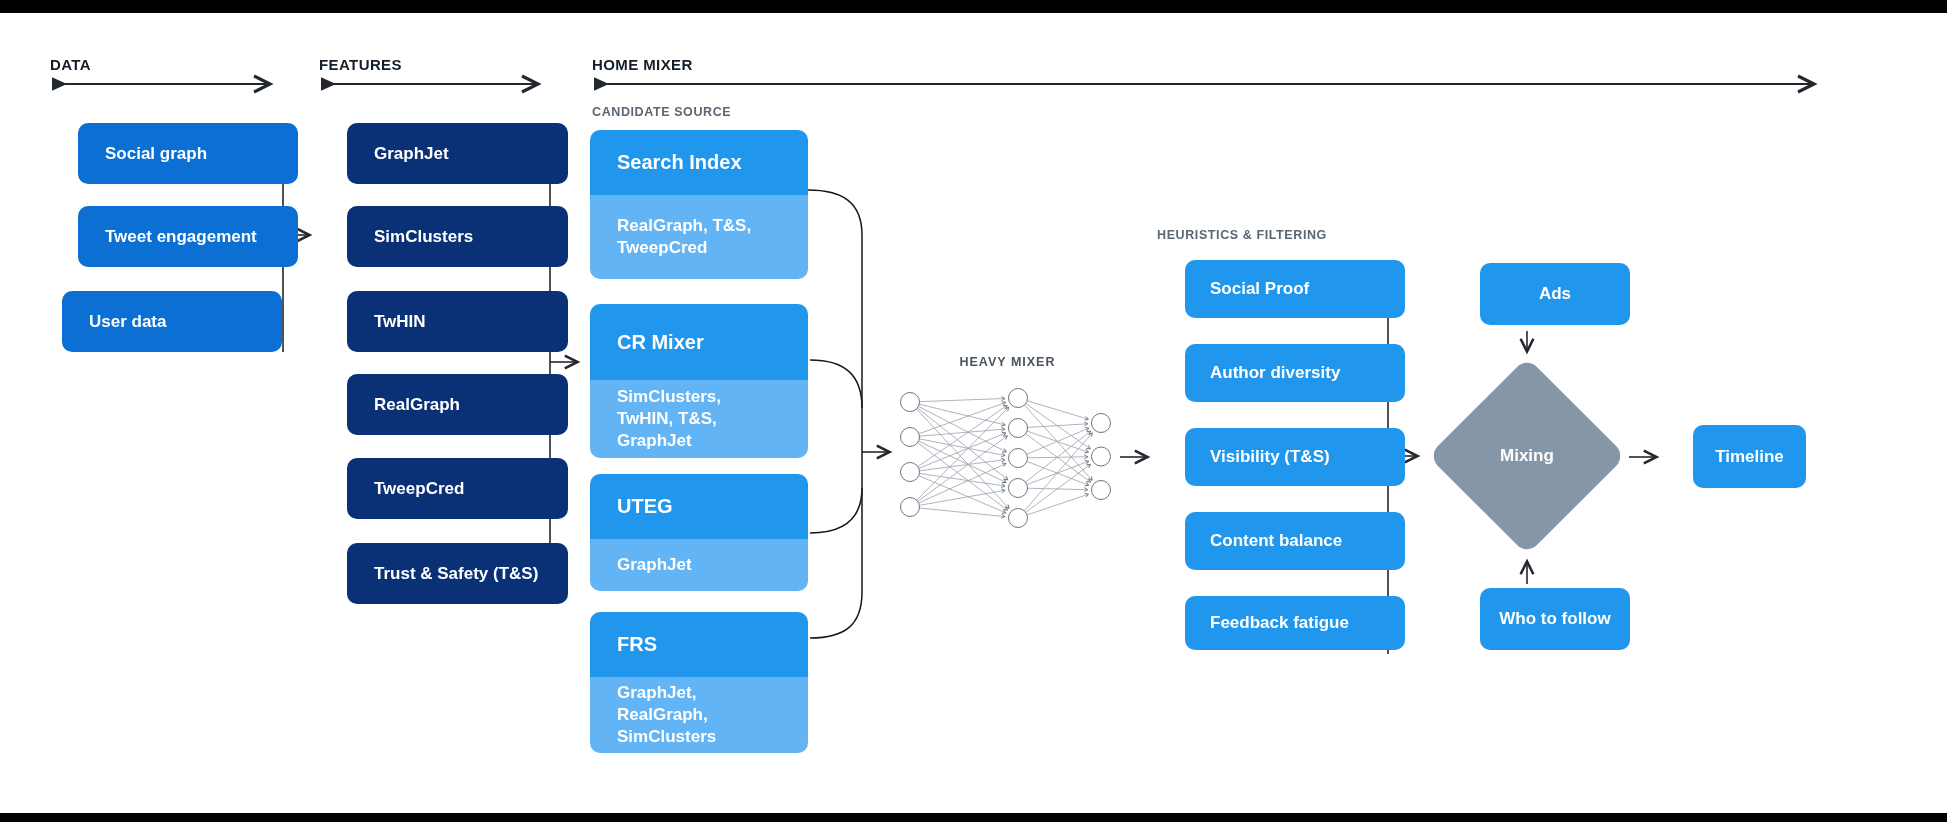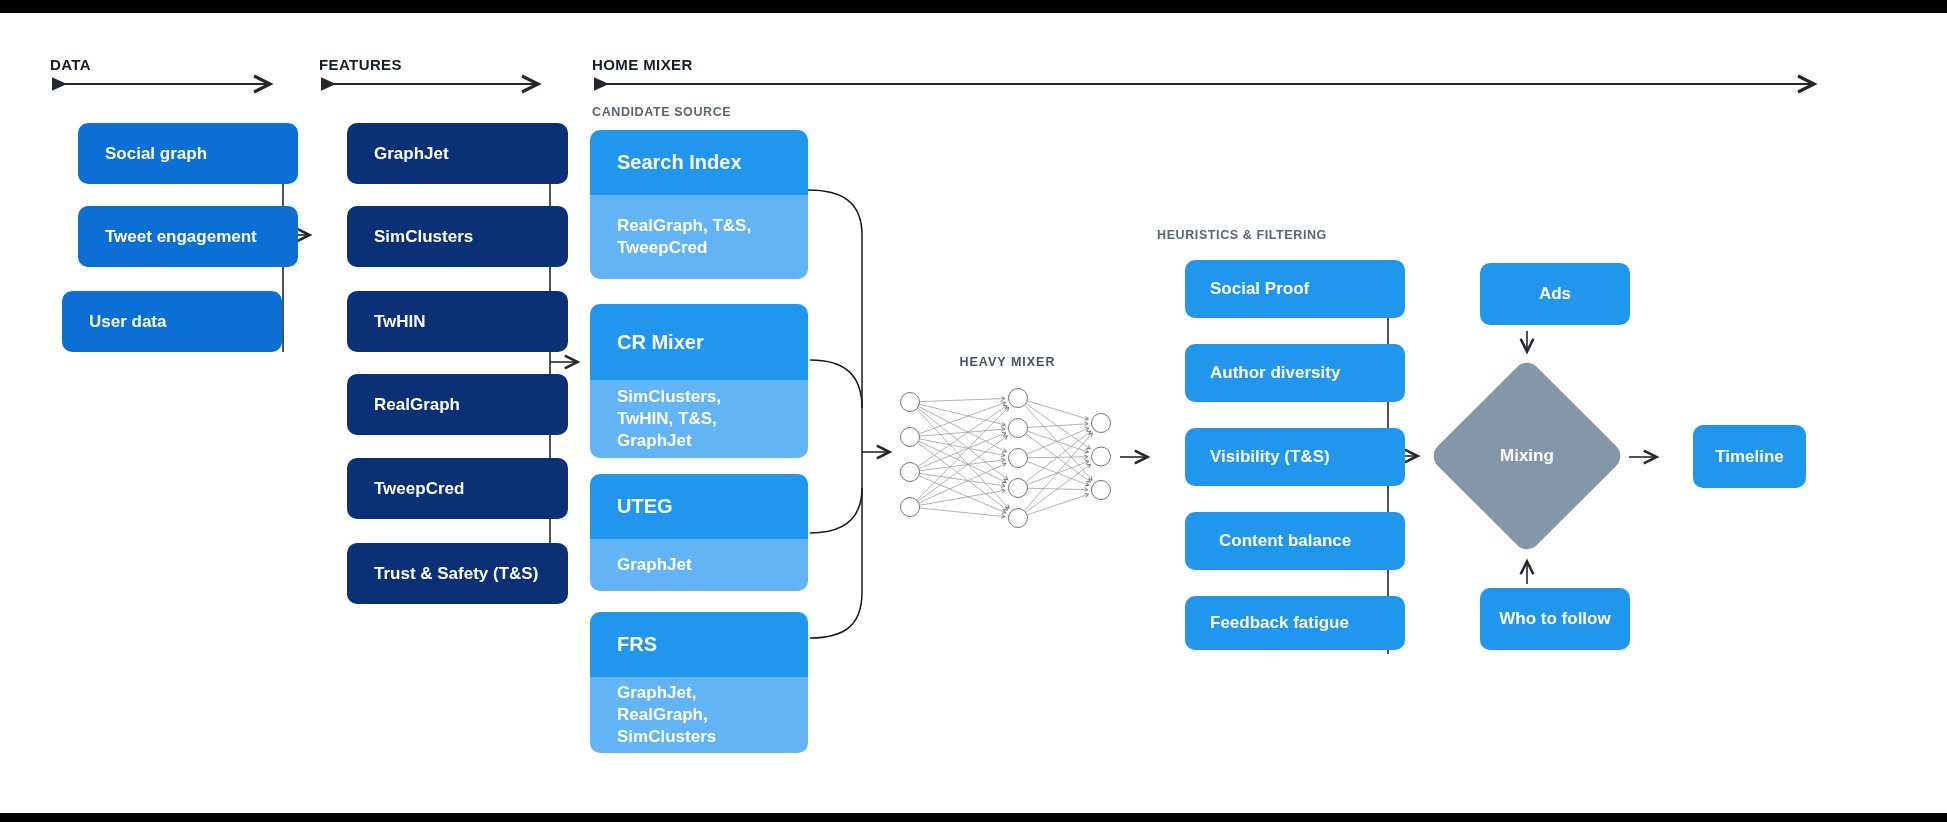--- a/index.html
+++ b/index.html
@@ -159,21 +159,21 @@
     <div class="chead" style="height:65px;">FRS</div>
     <div class="csub" style="height:76px;">GraphJet, RealGraph, SimClusters</div>
   </div>
 
   <div class="nn-label" style="left:915px;top:355px;width:185px;">HEAVY MIXER</div>
 
   <div class="sub-label" style="left:1157px;top:228px;">HEURISTICS &amp; FILTERING</div>
   <div class="node bright" style="left:1157px;top:260px;width:220px;height:58px;padding-left:25px;">Social Proof</div>
   <div class="node bright" style="left:1157px;top:344px;width:220px;height:58px;padding-left:25px;">Author diversity</div>
   <div class="node bright" style="left:1157px;top:428px;width:220px;height:58px;padding-left:25px;">Visibility (T&amp;S)</div>
-  <div class="node bright" style="left:1157px;top:512px;width:220px;height:58px;padding-left:34px;">Content balance</div>
+  <div class="node bright" style="left:1157px;top:512px;width:220px;height:58px;padding-left:25px;">Content balance</div>
   <div class="node bright" style="left:1157px;top:596px;width:220px;height:54px;padding-left:25px;">Feedback fatigue</div>
 
   <div class="node bright center" style="left:1452px;top:263px;width:150px;height:62px;">Ads</div>
   <div class="diamond">
     <span>Mixing</span>
   </div>
   <div class="node bright center" style="left:1665px;top:425px;width:113px;height:63px;">Timeline</div>
   <div class="node bright center" style="left:1452px;top:588px;width:150px;height:62px;">Who to follow</div>
 </div>
 

